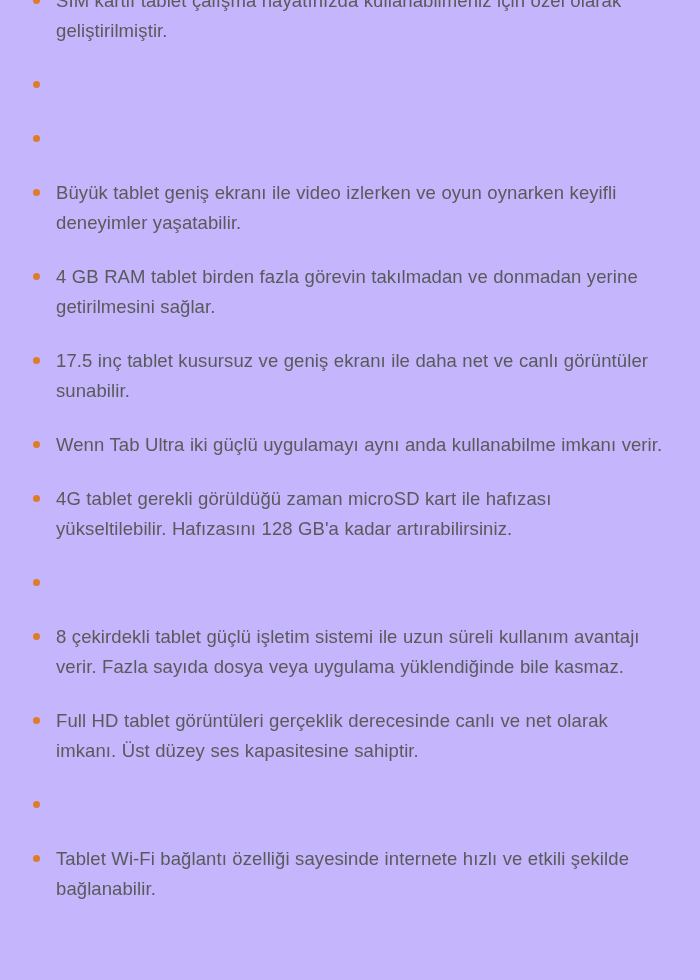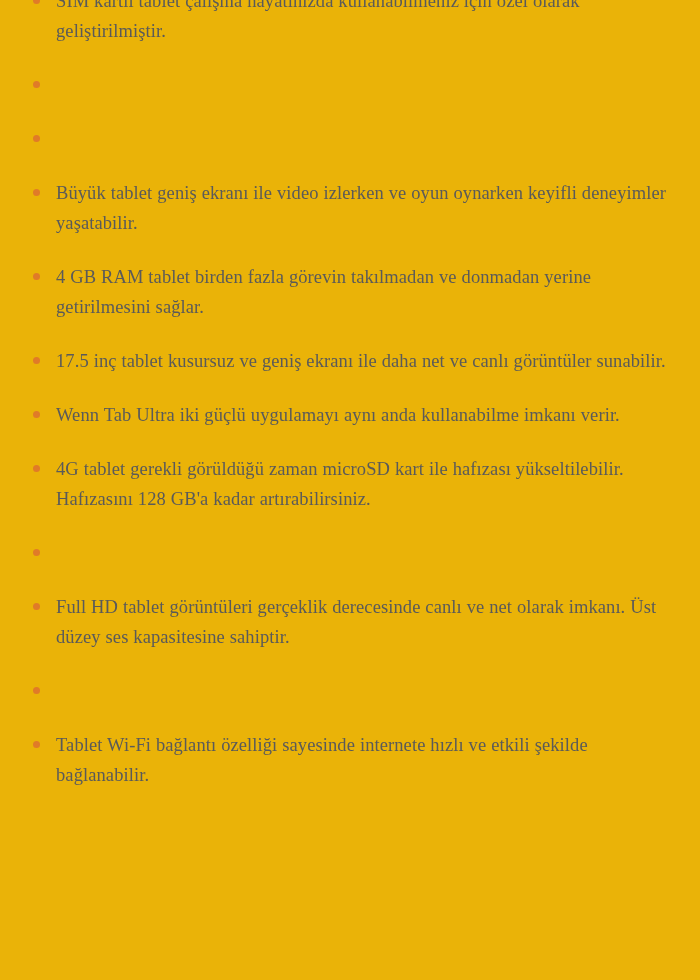--- a/index.html
+++ b/index.html
@@ -12,23 +12,22 @@
     height: 980px;
     background: #ffffff;
     font-family: "Liberation Sans", "DejaVu Sans", sans-serif;
     overflow: hidden;
   }
 
   .feature-list-viewport {
     position: relative;
     width: 700px;
     height: 980px;
-    background: #eab308;
+    background: #c4b5fd;
     overflow: hidden;
-    font-family: Liberation Serif, serif;
   }
 
   
   .feature-list {
     list-style: none;
     margin: 0;
     padding: 0;
     position: absolute;
     left: 0;
     top: -14px;
@@ -108,20 +107,24 @@
 
     <li class="feature-item">
       <span class="bullet-marker"></span>
       <span class="feature-text">4G tablet gerekli görüldüğü zaman microSD kart ile hafızası yükseltilebilir. Hafızasını 128 GB'a kadar artırabilirsiniz.</span>
     </li>
 
     <li class="feature-item">
       <span class="bullet-marker"></span>
     </li>
 
+    <li class="feature-item">
+      <span class="bullet-marker"></span>
+      <span class="feature-text">8 çekirdekli tablet güçlü işletim sistemi ile uzun süreli kullanım avantajı verir. Fazla sayıda dosya veya uygulama yüklendiğinde bile kasmaz.</span>
+    </li>
 
     <li class="feature-item">
       <span class="bullet-marker"></span>
       <span class="feature-text">Full HD tablet görüntüleri gerçeklik derecesinde canlı ve net olarak imkanı. Üst düzey ses kapasitesine sahiptir.</span>
     </li>
 
     <li class="feature-item">
       <span class="bullet-marker"></span>
     </li>
 

